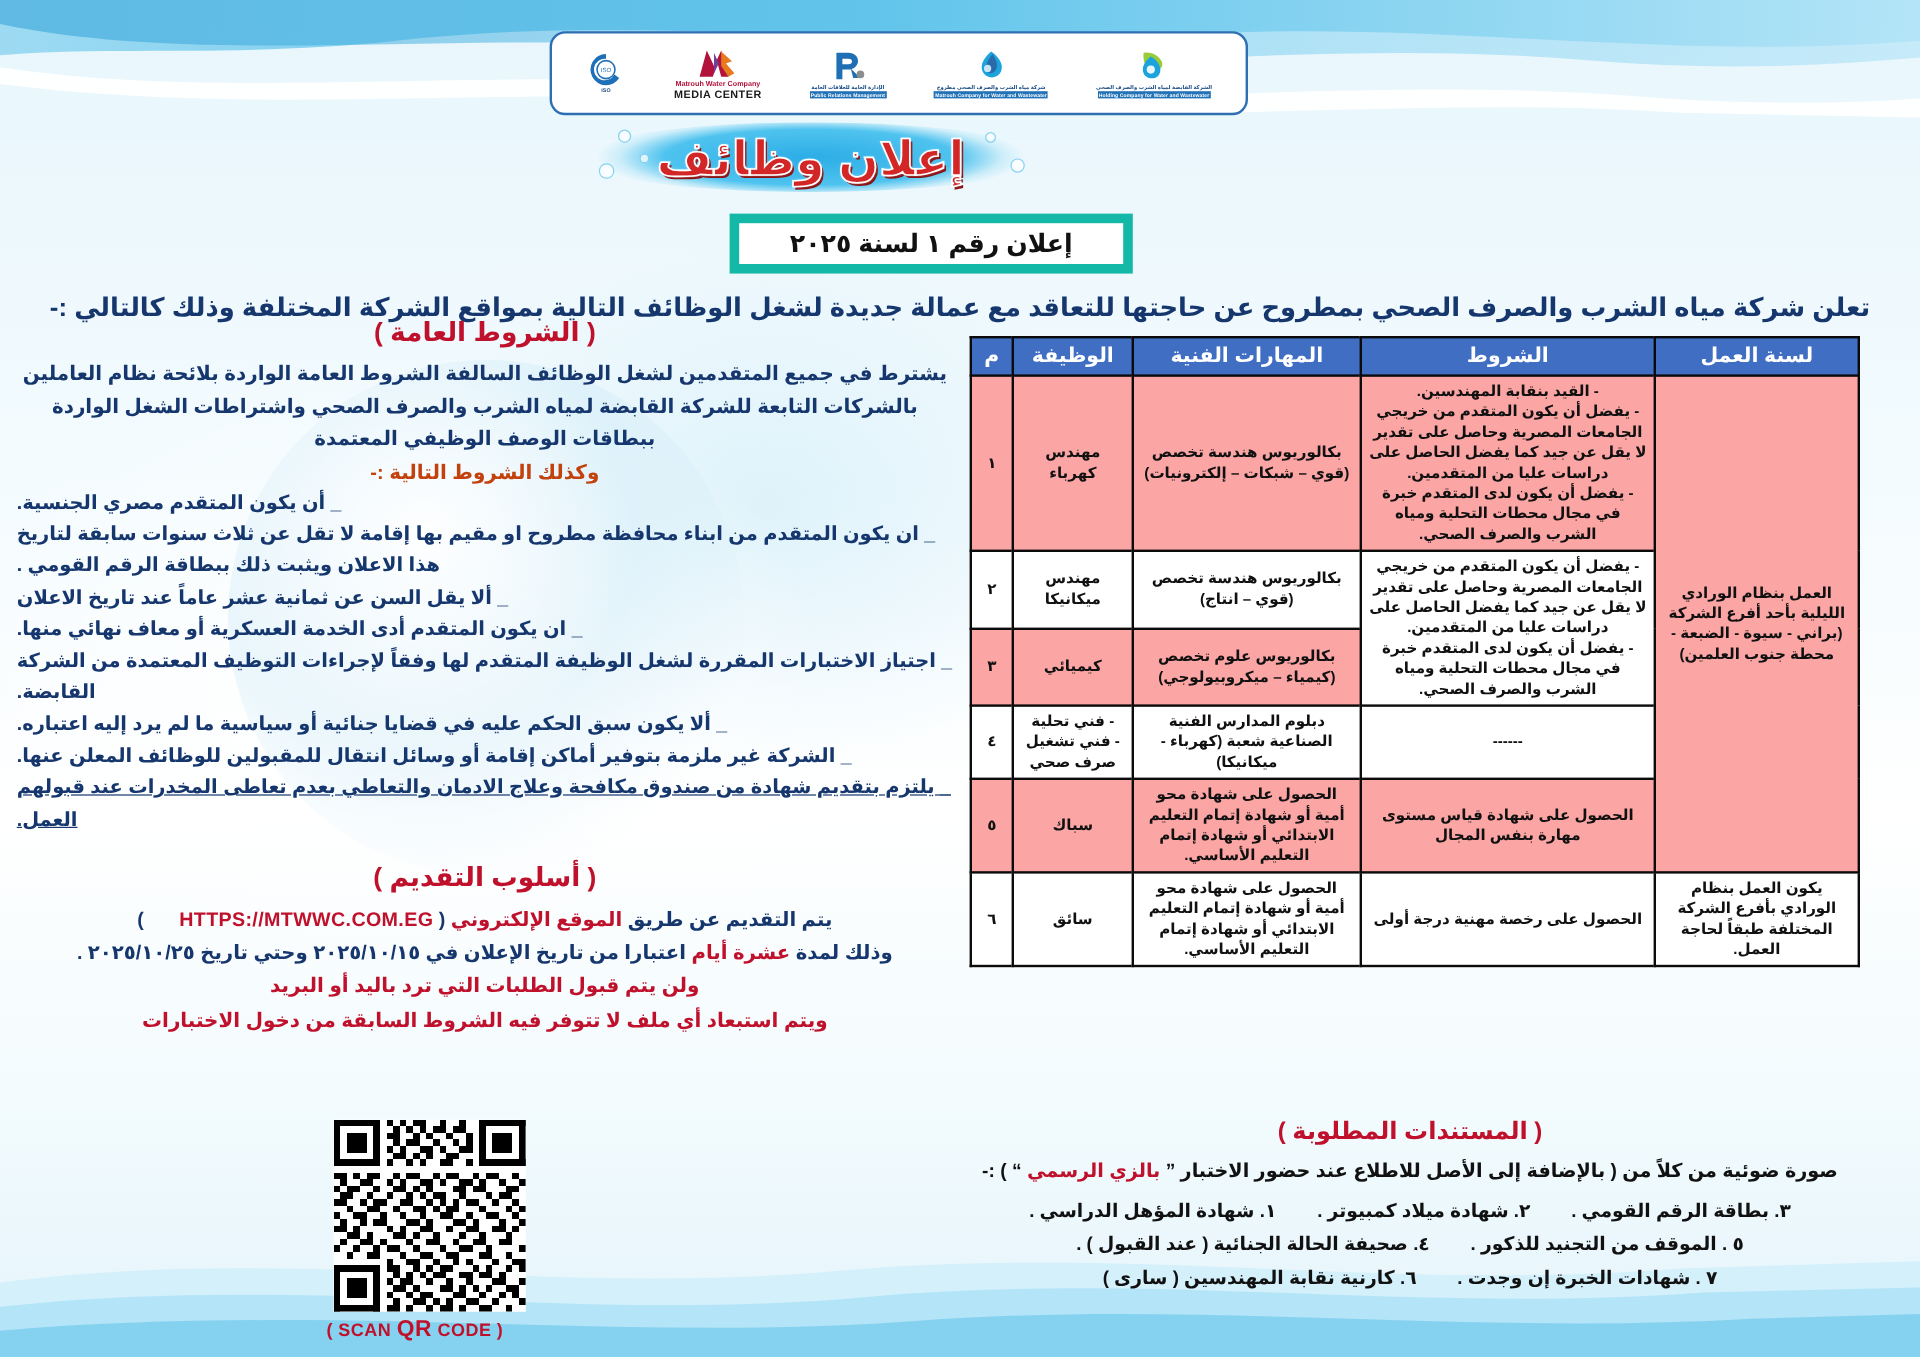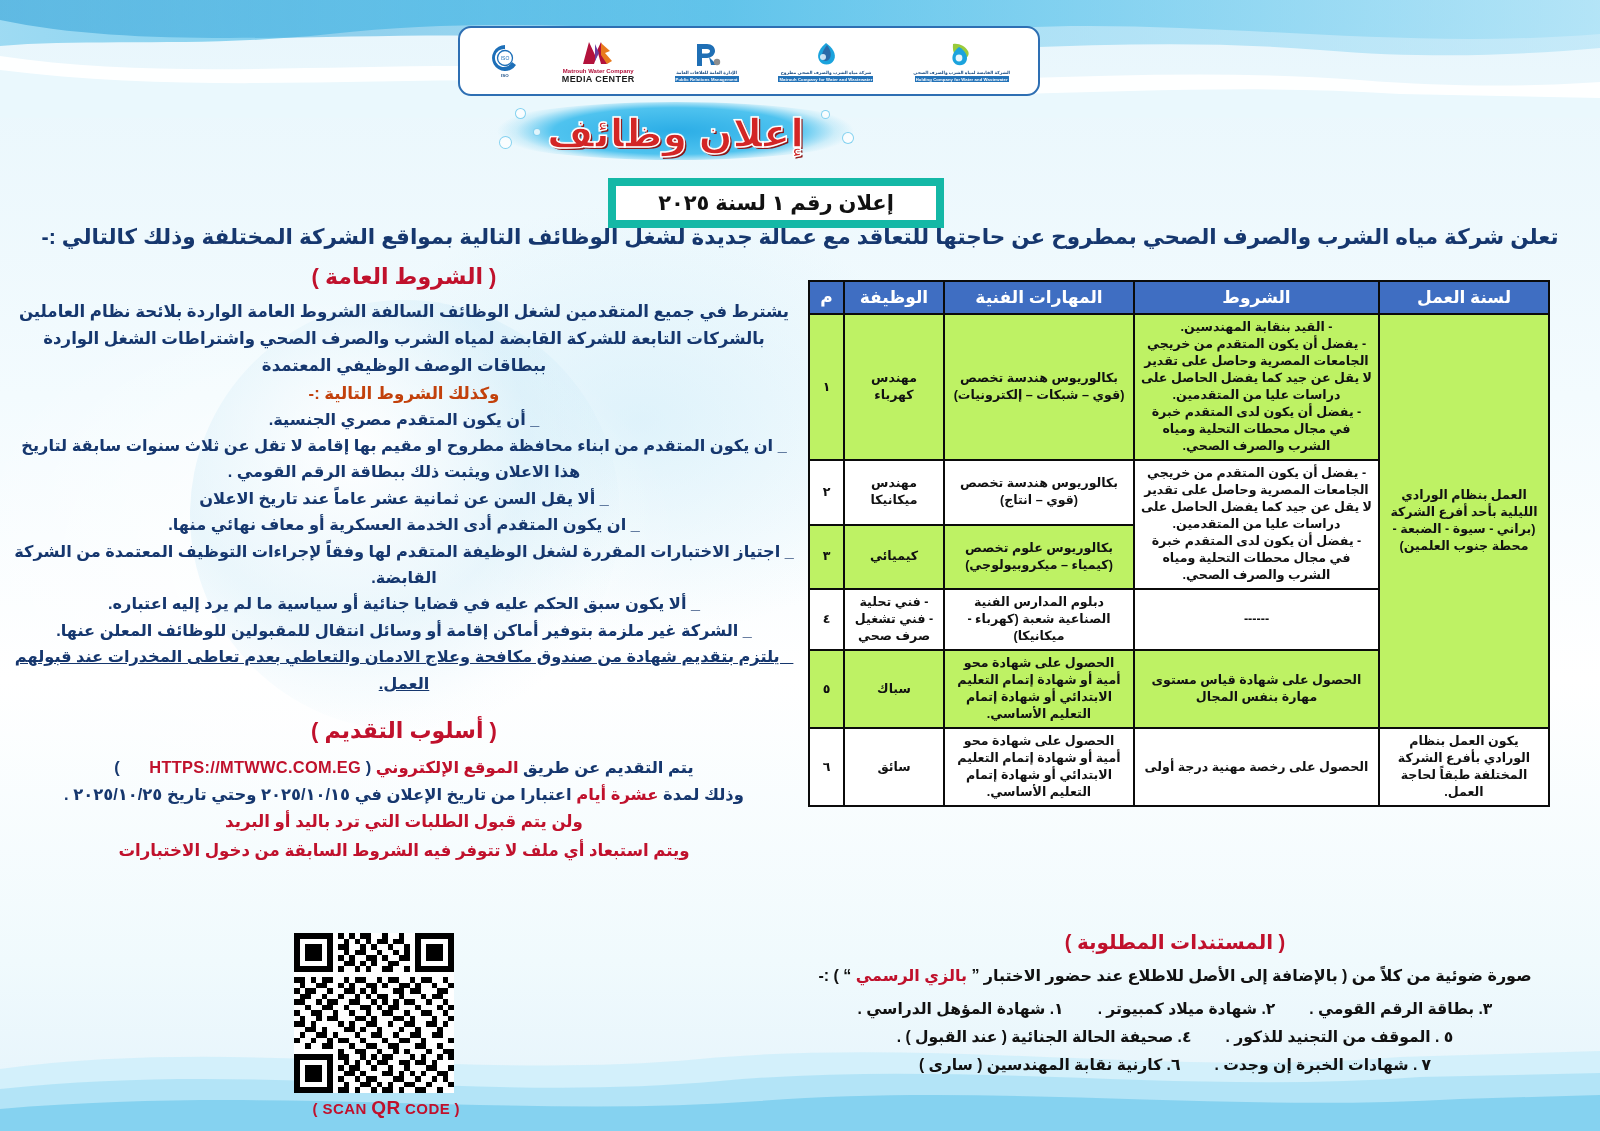--- a/index.html
+++ b/index.html
@@ -63,75 +63,75 @@
   .bubble{position:absolute;border-radius:50%;background:rgba(255,255,255,0.75);border:1px solid rgba(120,205,238,0.9);}
 
   .ann-no{
     position:absolute;left:608px;top:178px;width:320px;height:34px;
     border:8px solid #14b8a6;background:#fff;z-index:6;
     display:flex;align-items:center;justify-content:center;
     font-size:21px;font-weight:bold;color:#111;
   }
 
   .lead{
-    position:absolute;left:16px;top:224px;width:1568px;text-align:center;z-index:6;
+    position:absolute;left:16px;top:244px;width:1568px;text-align:center;z-index:6;
     font-size:21.5px;font-weight:bold;color:#16376e;letter-spacing:0.1px;
   }
 
   
   .tbl-wrap{position:absolute;left:810px;top:280px;width:740px;z-index:6;}
   table.jobs{
     border-collapse:collapse;width:740px;background:#fff;
     table-layout:fixed;
     border:2px solid #0b0b0b;
   }
   table.jobs th{
     background:#3f6ec2;color:#fff;font-size:17px;font-weight:bold;
     border:2px solid #0b0b0b;padding:5px 2px;text-align:center;
   }
   table.jobs td{
     border:2px solid #0b0b0b;
     font-size:12.6px;color:#111;padding:4px 5px;text-align:center;
     vertical-align:middle;line-height:1.35;font-weight:bold;
   }
-  table.jobs tr.alt td{background:#bef264;}
+  table.jobs tr.alt td{background:#fca5a5;}
   table.jobs tr.plain td{background:#ffffff;}
   td.num{font-size:17px;font-weight:bold;}
   td.job{color:#d0021b;font-size:14.5px;font-weight:bold;line-height:1.4;}
   td.cond{text-align:right;font-size:12.3px;line-height:1.38;}
   td.place{font-size:13.4px;line-height:1.5;}
   .dash{letter-spacing:0px;}
 
   
   .lcol{position:absolute;left:8px;top:264px;width:792px;z-index:6;text-align:center;}
   .sec-title{
     font-size:22px;font-weight:bold;color:#c0112c;margin:0 0 9px 0;letter-spacing:0.2px;
   }
   .para{
     font-size:16.6px;font-weight:bold;color:#16376e;line-height:1.62;margin:0;text-align:center;
   }
   .sub-red{
     font-size:16.6px;font-weight:bold;color:#c2410c;margin:4px 0 2px;text-align:center;
   }
   ul.conds{list-style:none;margin:2px 0 0 0;padding:0;}
   ul.conds li{
-    font-size:16.2px;font-weight:bold;color:#16376e;line-height:1.63;text-align:center;
+    font-size:16.2px;font-weight:bold;color:#16376e;line-height:1.63;text-align:left;
     padding:0 6px;
   }
   ul.conds li.last{
     color:#16376e;text-decoration:underline;
   }
   .apply-title{font-size:22px;font-weight:bold;color:#c0112c;margin:22px 0 10px;}
   .apply-line{font-size:16.4px;font-weight:bold;color:#16376e;line-height:1.62;}
   .rd{color:#c0112c;}
   .url{font-family:"Liberation Sans",sans-serif;font-weight:bold;color:#c0112c;letter-spacing:0.3px;padding-left:25px;}
   .apply-warn{font-size:16.6px;font-weight:bold;color:#c0112c;line-height:1.62;margin-top:2px;}
 
   
-  .qr-block{position:absolute;left:288px;top:933px;width:172px;z-index:6;text-align:right;}
+  .qr-block{position:absolute;left:272px;top:933px;width:172px;z-index:6;text-align:left;}
   .qr-img{width:160px;height:160px;display:block;margin:0 auto;background:#fff;}
   .qr-cap{margin-top:4px;font-size:15px;font-weight:bold;color:#c0112c;letter-spacing:0.4px;}
   .qr-cap .big{font-size:19px;}
 
   
   .docs{position:absolute;left:790px;top:930px;width:770px;z-index:6;text-align:center;}
   .docs-title{font-size:20px;font-weight:bold;color:#c0112c;margin-bottom:10px;}
   .docs-intro{font-size:16px;font-weight:bold;color:#111;line-height:1.55;}
   .docs-rows{margin-top:6px;}
   .docs-row{display:flex;justify-content:center;gap:34px;font-size:15.6px;font-weight:bold;color:#111;line-height:1.8;}

